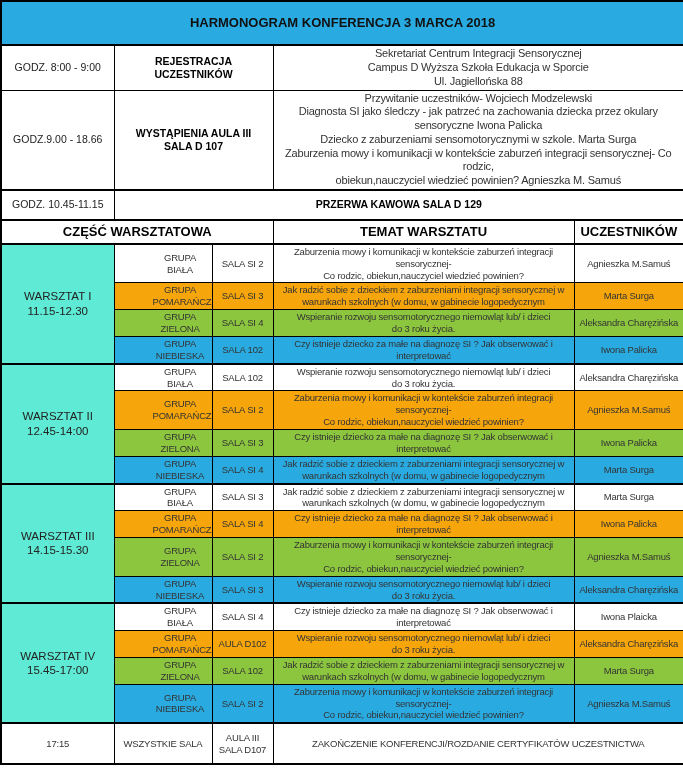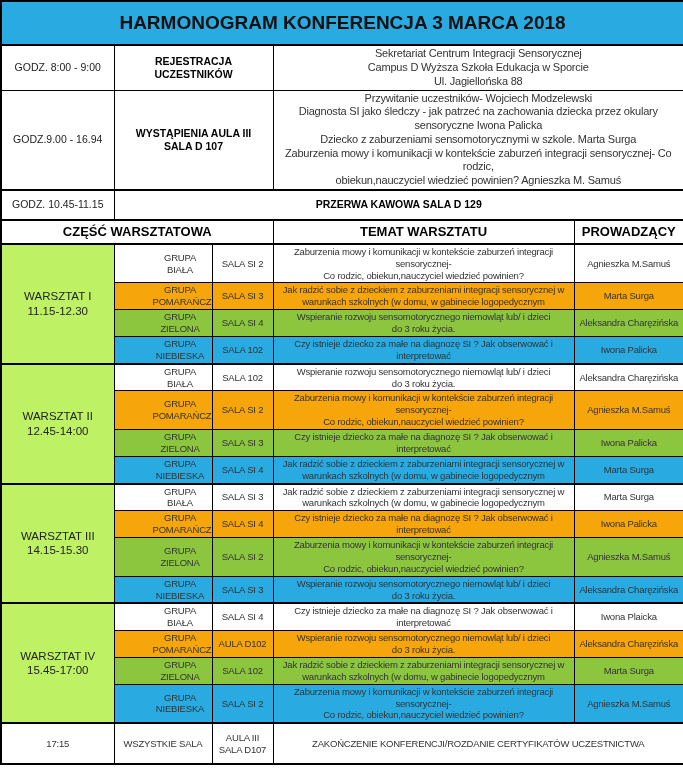--- a/index.html
+++ b/index.html
@@ -6,32 +6,32 @@
     --cyan:#29ABE2; --orange:#F6A50B; --green:#8CC63F; --border:#000000; --ink:#333333;
   }
   html,body{margin:0;padding:0;background:#ffffff;}
   body{width:683px;font-family:"Liberation Sans","DejaVu Sans",sans-serif;color:var(--ink);}
   table{border-collapse:collapse;table-layout:fixed;width:683px;border:2px solid var(--border);}
   td{border:1px solid var(--border);padding:1px 4px;vertical-align:middle;text-align:center;
      white-space:pre-line;line-height:1.25;font-size:9.5px;letter-spacing:-0.2px;overflow:hidden;}
   
   col.c1{width:113px}col.c2{width:98px}col.c3{width:61px}col.c4{width:301px}col.c5{width:110px}
 
-  tr.title-row td{background:var(--cyan);font-weight:bold;font-size:19px;letter-spacing:0;
+  tr.title-row td{background:var(--cyan);font-weight:bold;font-size:13px;letter-spacing:0;
      height:40px;border-bottom:2px solid var(--border);color:#111;}
   tr.reg-row{height:45px}
   tr.wyst-row{height:82px}
   tr.break-row td{height:26px;border-top:2px solid var(--border);border-bottom:2px solid var(--border);}
   tr.section-header-row td{height:20px;font-weight:bold;font-size:13px;letter-spacing:0;color:#000;
      border-bottom:2px solid var(--border);}
   tr.closing-row td{height:37px;border-top:2px solid var(--border);}
   td.time{text-align:center;font-size:10.5px;letter-spacing:0;color:#222;}
   td.bold-label{font-weight:bold;font-size:10.5px;letter-spacing:0;color:#000;}
   td.details{font-size:11px;}
-  td.wname{font-size:11.5px;letter-spacing:0;color:#222;background:#bef264;}
+  td.wname{font-size:11.5px;letter-spacing:0;color:#222;background:#5eead4;}
   tr.block-start td{border-top:2px solid var(--border);}
   tr.color-orange td.colored{background:var(--orange);}
   tr.color-green  td.colored{background:var(--green);}
   tr.color-blue   td.colored{background:var(--cyan);}
   tr.color-white  td.colored{background:#ffffff;}
   td.group{font-size:9.5px;padding-left:38px;}
   td.room{font-size:9.5px;}
   td.topic{font-size:9.5px;}
   td.leader{font-size:9.5px;}
 </style>
@@ -51,37 +51,37 @@
       <td colspan="5">HARMONOGRAM KONFERENCJA 3 MARCA 2018</td>
     </tr>
     <tr class="reg-row">
       <td class="time">GODZ. 8:00 - 9:00</td>
       <td colspan="2" class="bold-label">REJESTRACJA UCZESTNIKÓW</td>
       <td colspan="2" class="details">Sekretariat Centrum Integracji Sensorycznej
 Campus D Wyższa Szkoła Edukacja w Sporcie
 Ul. Jagiellońska 88</td>
     </tr>
     <tr class="wyst-row">
-      <td class="time">GODZ.9.00 - 16.94</td>
+      <td class="time">GODZ.9.00 - 18.66</td>
       <td colspan="2" class="bold-label">WYSTĄPIENIA AULA III
 SALA D 107</td>
       <td colspan="2" class="details">Przywitanie uczestników- Wojciech Modzelewski
 Diagnosta SI jako śledczy - jak patrzeć na zachowania dziecka przez okulary sensoryczne Iwona Palicka
 Dziecko z zaburzeniami sensomotorycznymi w szkole. Marta Surga
 Zaburzenia mowy i komunikacji w kontekście zaburzeń integracji sensorycznej- Co rodzic,
 obiekun,nauczyciel wiedzieć powinien? Agnieszka M. Samuś</td>
     </tr>
     <tr class="break-row">
       <td class="time">GODZ. 10.45-11.15</td>
       <td colspan="4" class="bold-label">PRZERWA KAWOWA SALA D 129</td>
     </tr>
     <tr class="section-header-row">
       <td colspan="3">CZĘŚĆ WARSZTATOWA</td>
       <td>TEMAT WARSZTATU</td>
-      <td>PROWADZĄCY</td>
+      <td>UCZESTNIKÓW</td>
     </tr>
   </tbody>
   <tbody id="workshops-body">
       <tr class="w-row color-white block-start">
         <td rowspan="4" class="wname">WARSZTAT I
 11.15-12.30</td>
         <td class="group colored">GRUPA
 BIAŁA</td>
         <td class="room colored">SALA SI 2</td>
         <td class="topic colored">Zaburzenia mowy i komunikacji w kontekście zaburzeń integracji sensorycznej-

